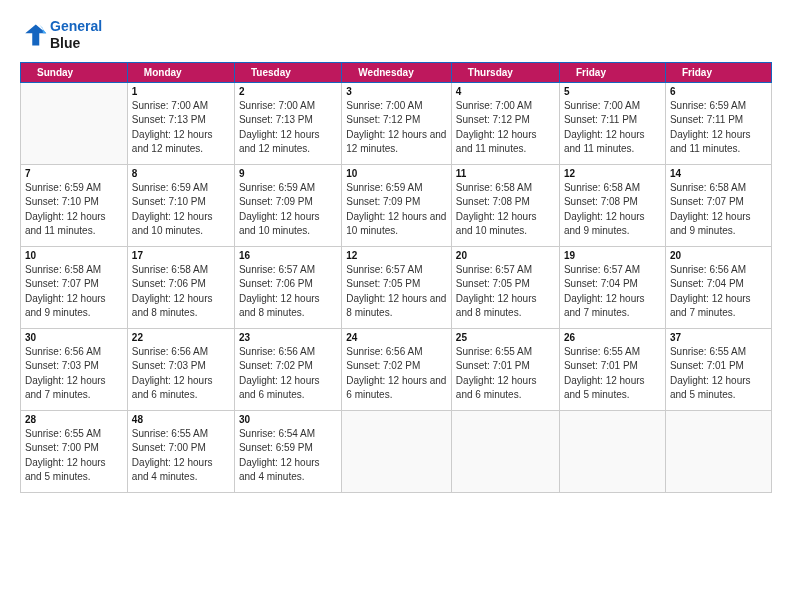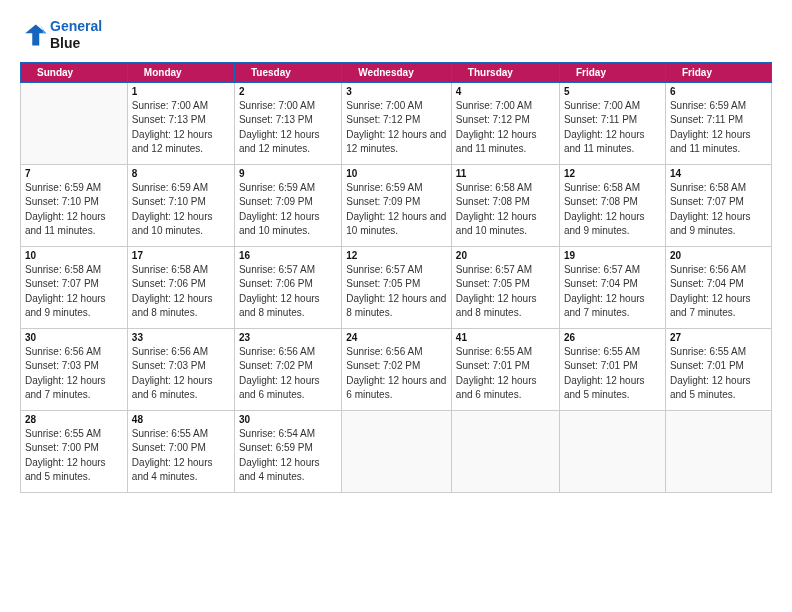--- a/index.html
+++ b/index.html
@@ -212,41 +212,41 @@
             <span class="day-num">20</span>
             <div class="day-info">Sunrise: 6:56 AM<br>Sunset: 7:04 PM<br>Daylight: 12 hours and 7 minutes.</div>
           </td>
         </tr>
         <tr class="alt-row">
           <td>
             <span class="day-num">30</span>
             <div class="day-info">Sunrise: 6:56 AM<br>Sunset: 7:03 PM<br>Daylight: 12 hours and 7 minutes.</div>
           </td>
           <td>
-            <span class="day-num">33</span>
+            <span class="day-num">22</span>
             <div class="day-info">Sunrise: 6:56 AM<br>Sunset: 7:03 PM<br>Daylight: 12 hours and 6 minutes.</div>
           </td>
           <td>
             <span class="day-num">23</span>
             <div class="day-info">Sunrise: 6:56 AM<br>Sunset: 7:02 PM<br>Daylight: 12 hours and 6 minutes.</div>
           </td>
           <td>
             <span class="day-num">24</span>
             <div class="day-info">Sunrise: 6:56 AM<br>Sunset: 7:02 PM<br>Daylight: 12 hours and 6 minutes.</div>
           </td>
           <td>
-            <span class="day-num">41</span>
+            <span class="day-num">25</span>
             <div class="day-info">Sunrise: 6:55 AM<br>Sunset: 7:01 PM<br>Daylight: 12 hours and 6 minutes.</div>
           </td>
           <td>
             <span class="day-num">26</span>
             <div class="day-info">Sunrise: 6:55 AM<br>Sunset: 7:01 PM<br>Daylight: 12 hours and 5 minutes.</div>
           </td>
           <td>
-            <span class="day-num">27</span>
+            <span class="day-num">37</span>
             <div class="day-info">Sunrise: 6:55 AM<br>Sunset: 7:01 PM<br>Daylight: 12 hours and 5 minutes.</div>
           </td>
         </tr>
         <tr>
           <td>
             <span class="day-num">28</span>
             <div class="day-info">Sunrise: 6:55 AM<br>Sunset: 7:00 PM<br>Daylight: 12 hours and 5 minutes.</div>
           </td>
           <td>
             <span class="day-num">48</span>

